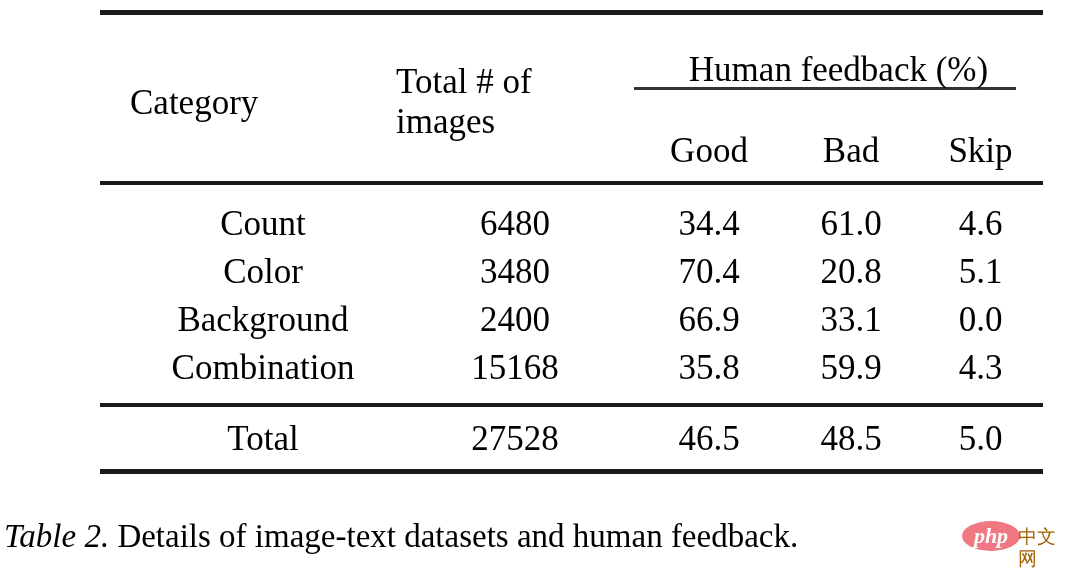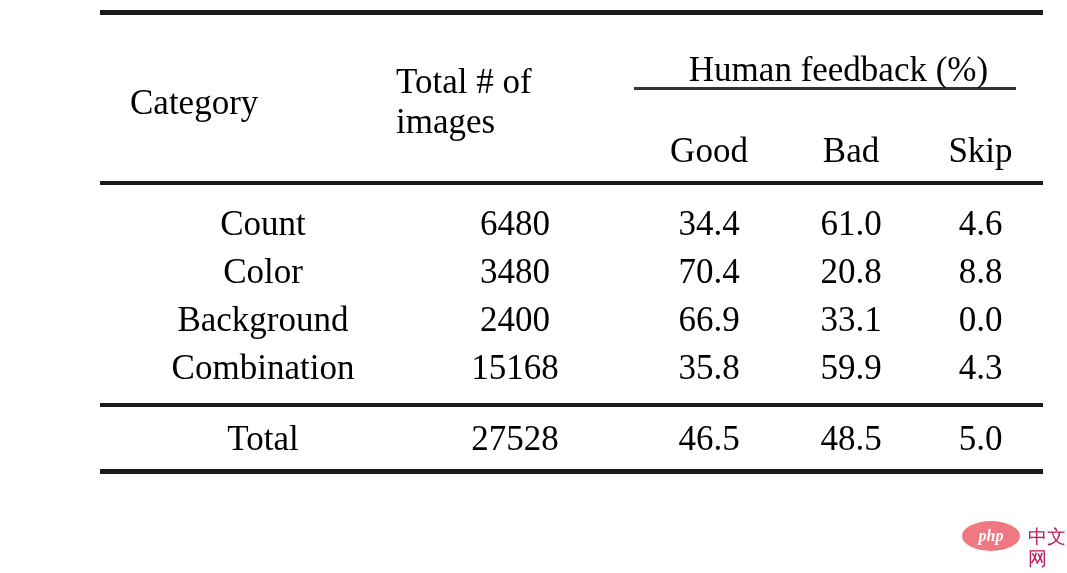--- a/index.html
+++ b/index.html
@@ -157,33 +157,32 @@
     position: absolute;
     left: 0px;
     top: 2px;
     width: 58px;
     height: 30px;
     line-height: 30px;
     text-align: center;
     color: #ffffff;
     font-style: italic;
     font-weight: bold;
-    font-size: 16px;
+    font-size: 22px;
     font-family: "Liberation Serif", "DejaVu Serif", serif;
   }
   .wm-cn {
     position: absolute;
     left: 56px;
     top: 6px;
     font-size: 19px;
     line-height: 22px;
-    color: #be185d;
+    color: #a16207;
     font-family: "DejaVu Sans", sans-serif;
     letter-spacing: 0px;
-    margin-left: 10px;
   }
 </style>
 </head>
 <body>
 
 <div id="page">
 
   <div class="table-wrap">
     <table class="booktabs">
       <colgroup>
@@ -234,21 +233,21 @@
           <td class="cell-num">6480</td>
           <td class="cell-num">34.4</td>
           <td class="cell-num">61.0</td>
           <td class="cell-num">4.6</td>
         </tr>
         <tr class="row-body">
           <td class="cell-cat">Color</td>
           <td class="cell-num">3480</td>
           <td class="cell-num">70.4</td>
           <td class="cell-num">20.8</td>
-          <td class="cell-num">8.8</td>
+          <td class="cell-num">5.1</td>
         </tr>
         <tr class="row-body">
           <td class="cell-cat">Background</td>
           <td class="cell-num">2400</td>
           <td class="cell-num">66.9</td>
           <td class="cell-num">33.1</td>
           <td class="cell-num">0.0</td>
         </tr>
         <tr class="row-body">
           <td class="cell-cat">Combination</td>
@@ -279,20 +278,21 @@
         <tr class="rule-row">
           <td colspan="5">
               <div class="rule-bot"></div>
             </td>
         </tr>
 
       </tbody>
     </table>
   </div>
 
+  <div class="caption"><span class="cap-label">Table 2.</span><span> Details of image-text datasets and human feedback.</span></div>
 
   <div class="watermark">
     <div class="wm-ellipse" style="background: rgb(235, 90, 102);"></div>
     <div class="wm-php">php</div>
     <div class="wm-cn">中文网</div>
   </div>
 
 </div>
 
 </body></html>

